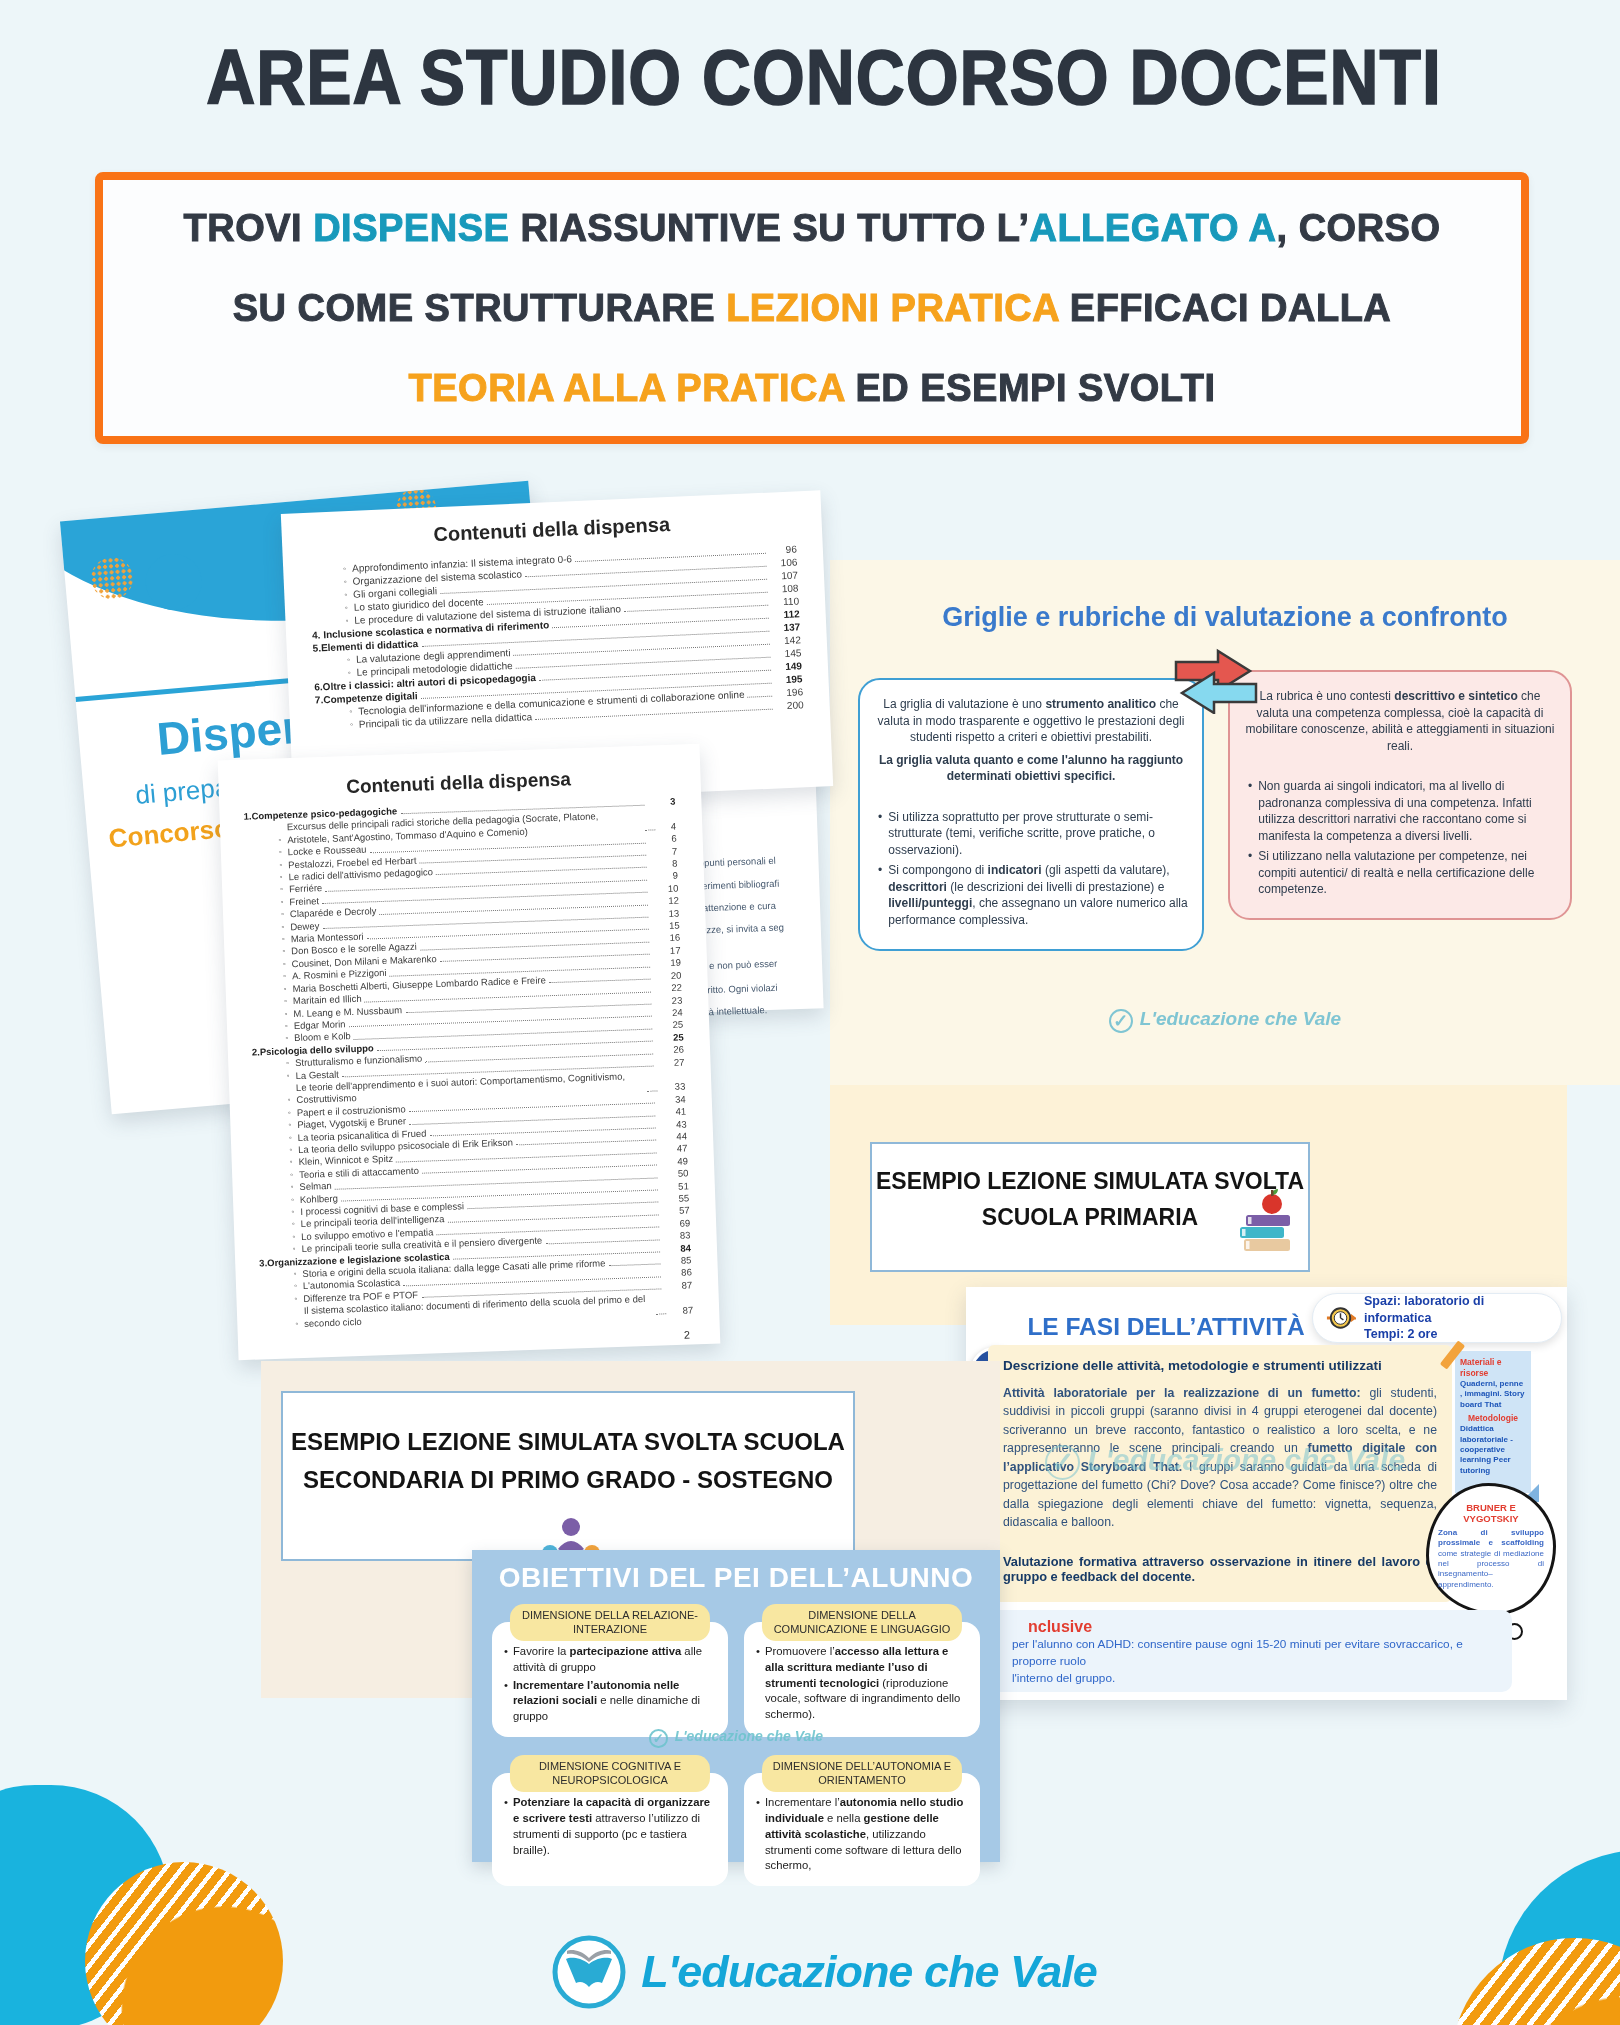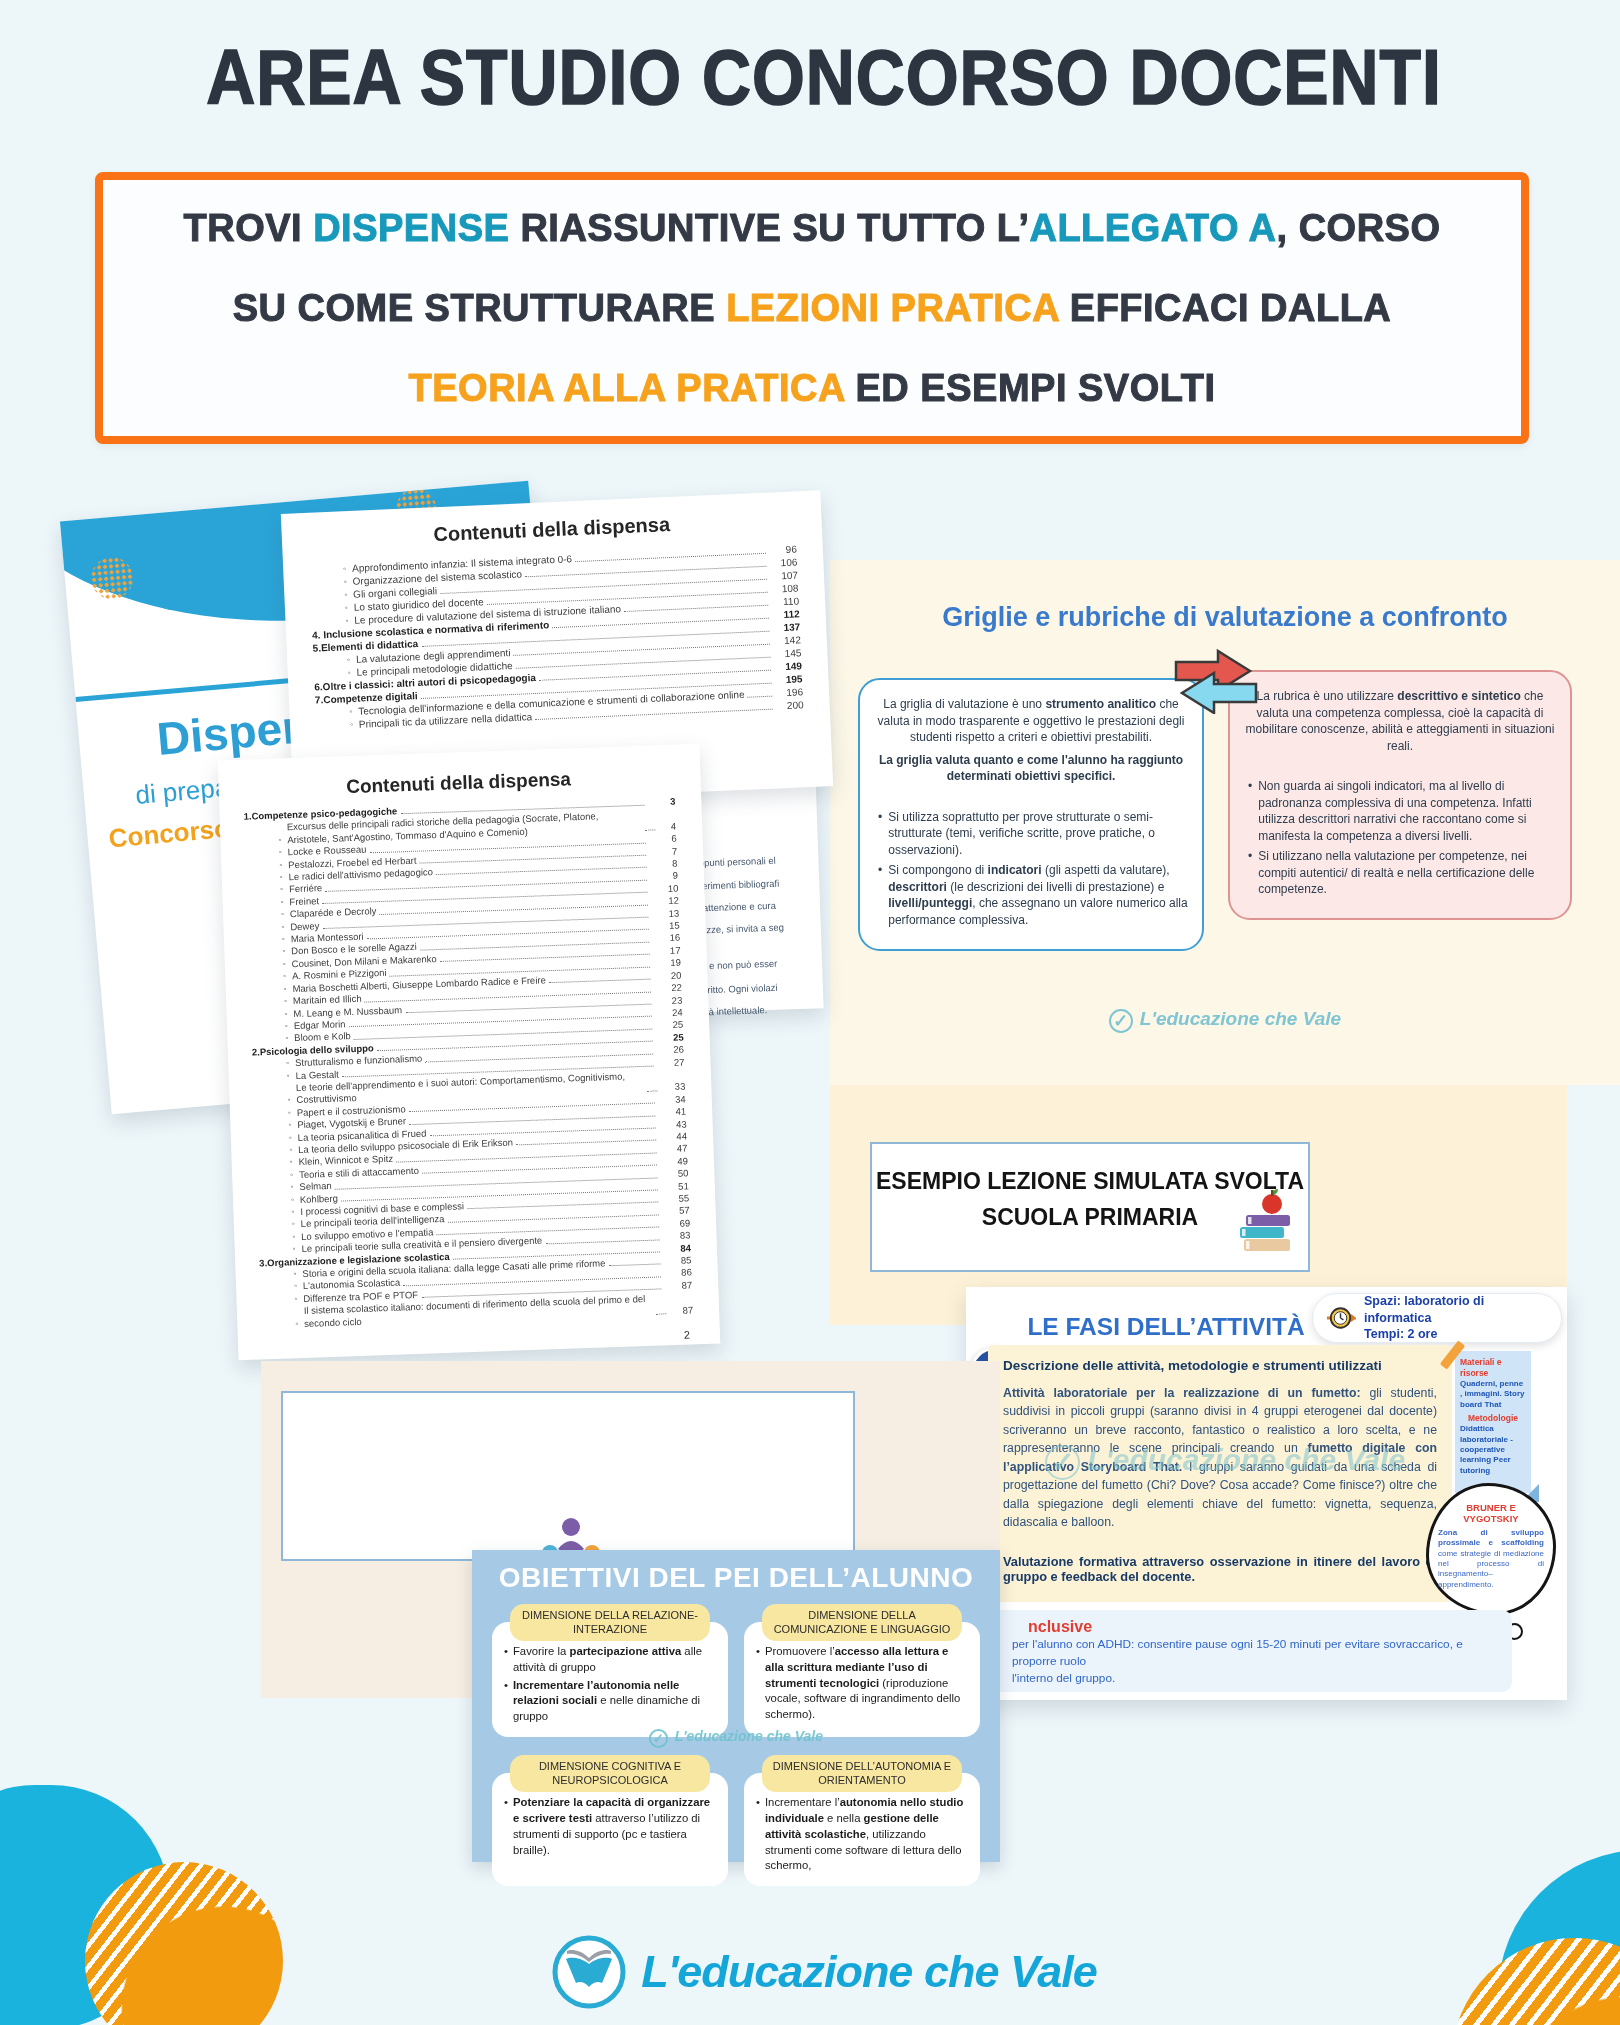--- a/index.html
+++ b/index.html
@@ -278,21 +278,21 @@
             <span class="gb-dot">•</span>
             <span class="gb-tx"><span>Si utilizza soprattutto per prove strutturate o semi-strutturate (temi, verifiche scritte, prove pratiche, o osservazioni).</span></span>
           </div>
           <div class="gb-li">
             <span class="gb-dot">•</span>
             <span class="gb-tx"><span>Si compongono di </span><b>indicatori</b><span> (gli aspetti da valutare), </span><b>descrittori</b><span> (le descrizioni dei livelli di prestazione) e </span><b>livelli/punteggi</b><span>, che assegnano un valore numerico alla performance complessiva.</span></span>
           </div>
         </div>
       </div>
     <div class="gbox" id="gr-right">
-        <div class="gb-intro"><span>La rubrica è uno utilizzare </span><b>descrittivo e sintetico</b><span> che valuta una competenza complessa, cioè la capacità di mobilitare conoscenze, abilità e atteggiamenti in situazioni reali.</span></div>
+        <div class="gb-intro"><span>La rubrica è uno contesti </span><b>descrittivo e sintetico</b><span> che valuta una competenza complessa, cioè la capacità di mobilitare conoscenze, abilità e atteggiamenti in situazioni reali.</span></div>
         <div class="gb-bullets">
           <div class="gb-li">
             <span class="gb-dot">•</span>
             <span class="gb-tx"><span>Non guarda ai singoli indicatori, ma al livello di padronanza complessiva di una competenza. Infatti utilizza descrittori narrativi che raccontano come si manifesta la competenza a diversi livelli.</span></span>
           </div>
           <div class="gb-li">
             <span class="gb-dot">•</span>
             <span class="gb-tx"><span>Si utilizzano nella valutazione per competenze, nei compiti autentici/ di realtà e nella certificazione delle competenze.</span></span>
           </div>
         </div>
@@ -605,20 +605,24 @@
       </div>
     <div class="toc2-foot">2</div>
     <div class="toc2-logo">
       <span class="dot"></span>
       <div class="txt">L'educazione che Vale</div>
     </div>
   </div>
 
   <div id="secondaria">
     <div id="secondaria-card">
+      <div class="ex-title">
+        <div>ESEMPIO LEZIONE SIMULATA SVOLTA SCUOLA</div>
+        <div>SECONDARIA DI PRIMO GRADO - SOSTEGNO</div>
+      </div>
       <svg id="people-icon" width="66" height="72" viewBox="0 0 66 72">
         <circle cx="33" cy="12" r="9" fill="#7b5ea7"></circle>
           <path d="M20 34 q13 -16 26 0 q-13 10 -26 0 z" fill="#7b5ea7"></path>
         <circle cx="12" cy="38" r="8" fill="#4fb3d9"></circle>
           <path d="M2 58 q10 -14 22 -4 q-8 12 -22 4 z" fill="#4fb3d9"></path>
         <circle cx="54" cy="38" r="8" fill="#f2a33c"></circle>
           <path d="M64 58 q-10 -14 -22 -4 q8 12 22 4 z" fill="#f2a33c"></path>
         <circle cx="33" cy="60" r="6" fill="#e8587c"></circle>
       </svg>
     </div>

